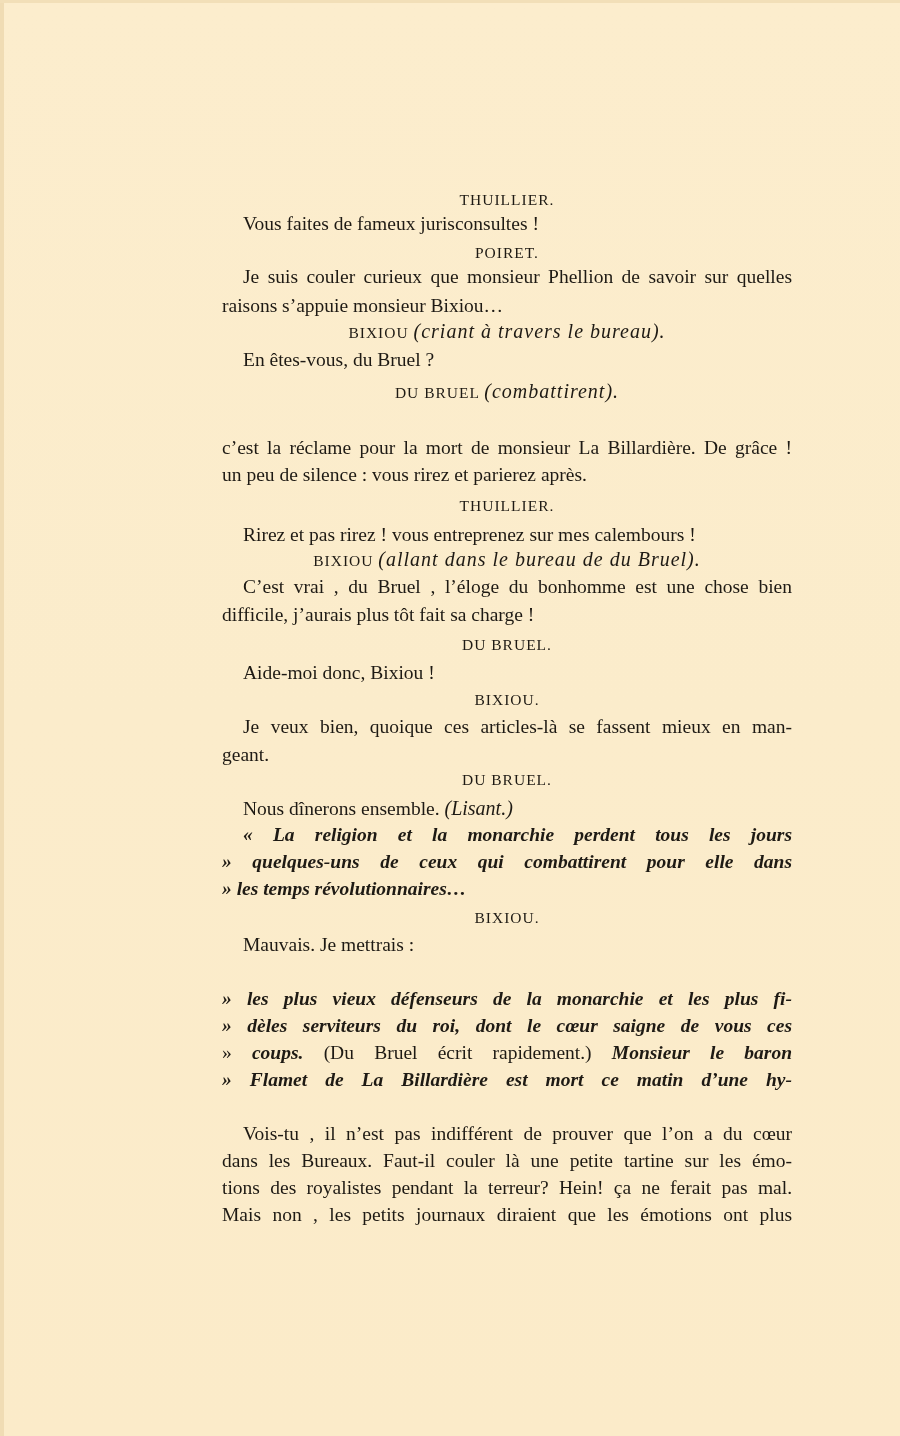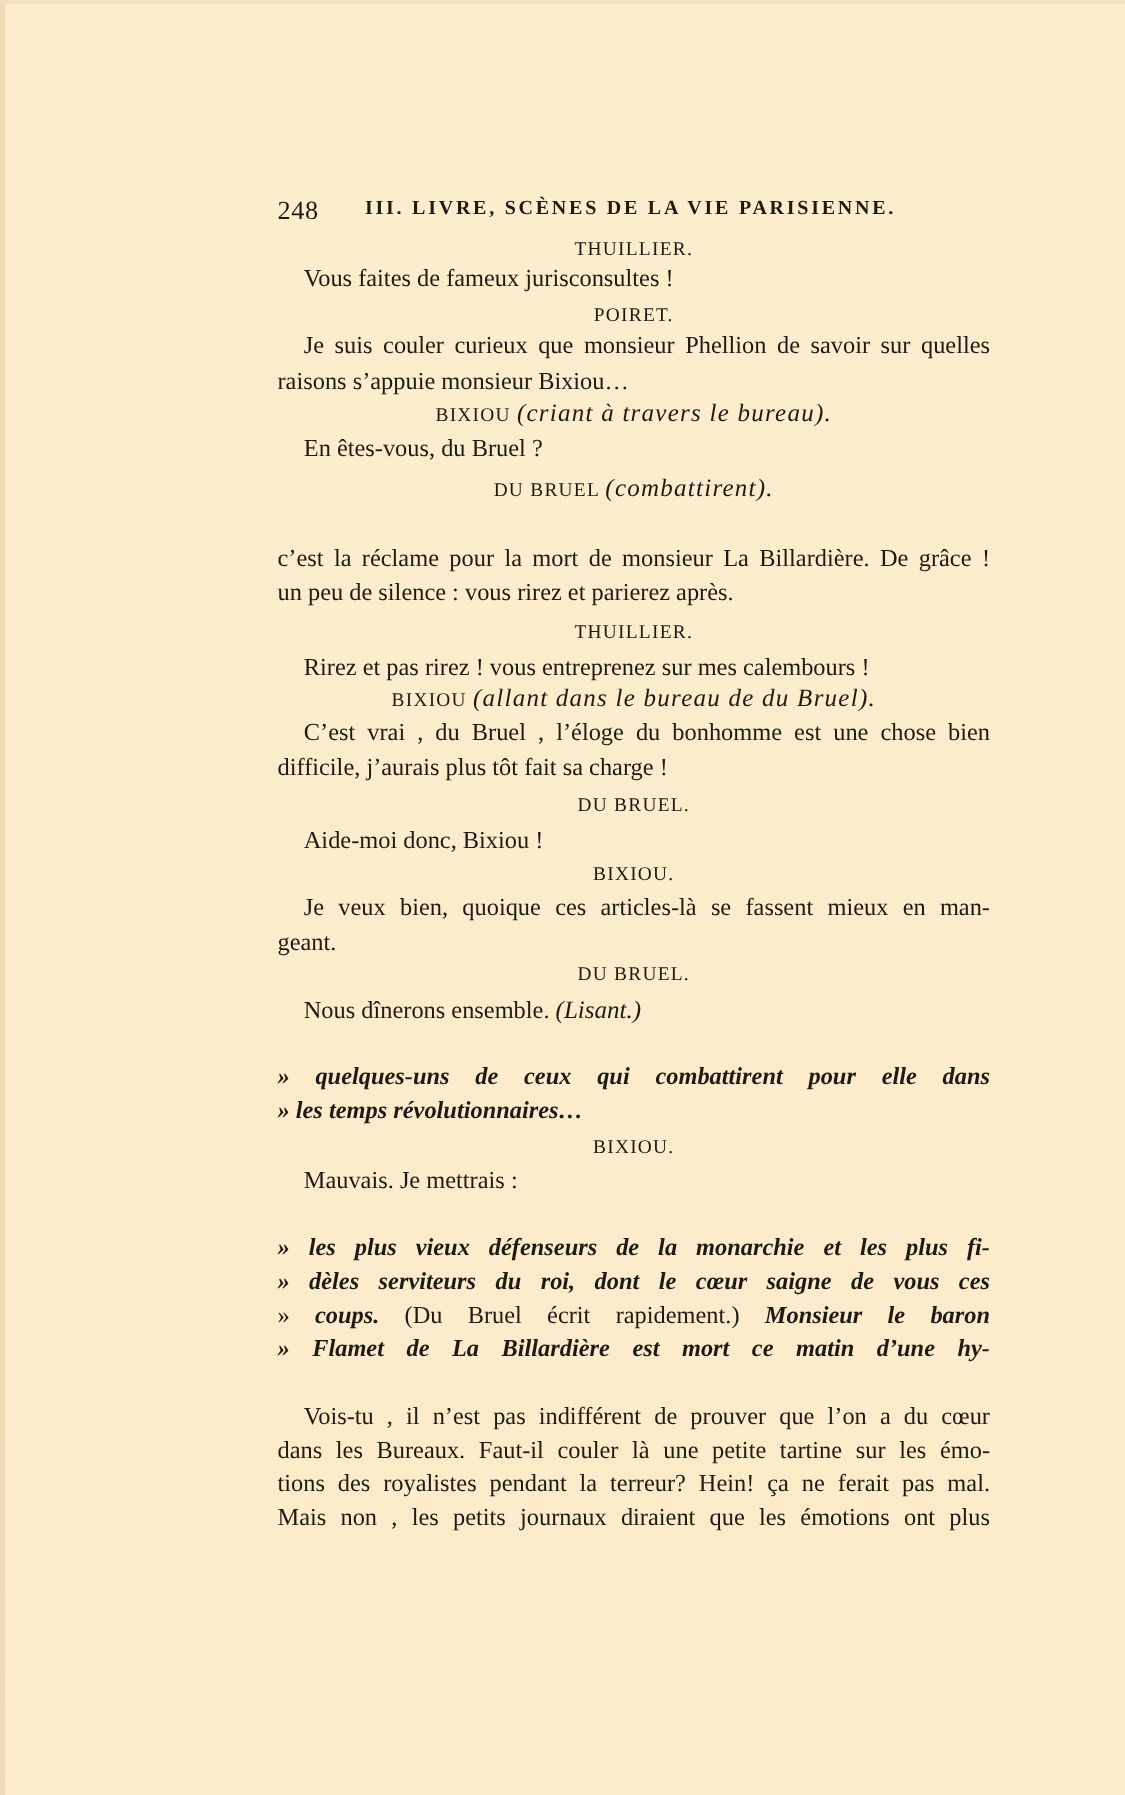--- a/index.html
+++ b/index.html
@@ -73,24 +73,20 @@
     .it { font-style: italic; font-size: 20px; }
     .quote { font-style: italic; font-weight: bold; }
   </style>
 </head>
 <body>
 
 <div class="page">
   <div class="edge-left"></div>
   <div class="edge-top"></div>
 
-  <div class="header">
-    <span class="page-number">248</span>
-    <span class="running-title">III. LIVRE, SCÈNES DE LA VIE PARISIENNE.</span>
-  </div>
 
   <div class="speaker" style="top:188px;">THUILLIER.</div>
   <div class="line indent" style="top:211px;">Vous faites de fameux jurisconsultes !</div>
 
   <div class="speaker" style="top:241px;">POIRET.</div>
   <div class="line indent just" style="top:264px; width:549px;">Je suis couler curieux que monsieur Phellion de savoir sur quelles</div>
   <div class="line" style="top:293px;">raisons s’appuie monsieur Bixiou…</div>
 
   <div class="speaker" style="top:319px;">
     <span>BIXIOU</span>
@@ -121,20 +117,21 @@
   <div class="speaker" style="top:688px;">BIXIOU.</div>
   <div class="line indent just" style="top:714px; width:549px;">Je veux bien, quoique ces articles-là se fassent mieux en man-</div>
   <div class="line" style="top:742px;">geant.</div>
 
   <div class="speaker" style="top:768px;">DU BRUEL.</div>
   <div class="line indent" style="top:795px;">
     <span>Nous dînerons ensemble.</span>
     <span class="it">(Lisant.)</span>
   </div>
 
+  <div class="line indent quote just" style="top:822px; width:549px;">« La religion et la monarchie perdent tous les jours</div>
   <div class="line quote just" style="top:849px;">» quelques-uns de ceux qui combattirent pour elle dans</div>
   <div class="line quote" style="top:876px;">» les temps révolutionnaires…</div>
 
   <div class="speaker" style="top:906px;">BIXIOU.</div>
   <div class="line indent" style="top:932px;">Mauvais. Je mettrais :</div>
 
   <div class="line quote just" style="top:986px;">» les plus vieux défenseurs de la monarchie et les plus fi-</div>
   <div class="line quote just" style="top:1013px;">» dèles serviteurs du roi, dont le cœur saigne de vous ces</div>
 
   <div class="line just" style="top:1040px;">

